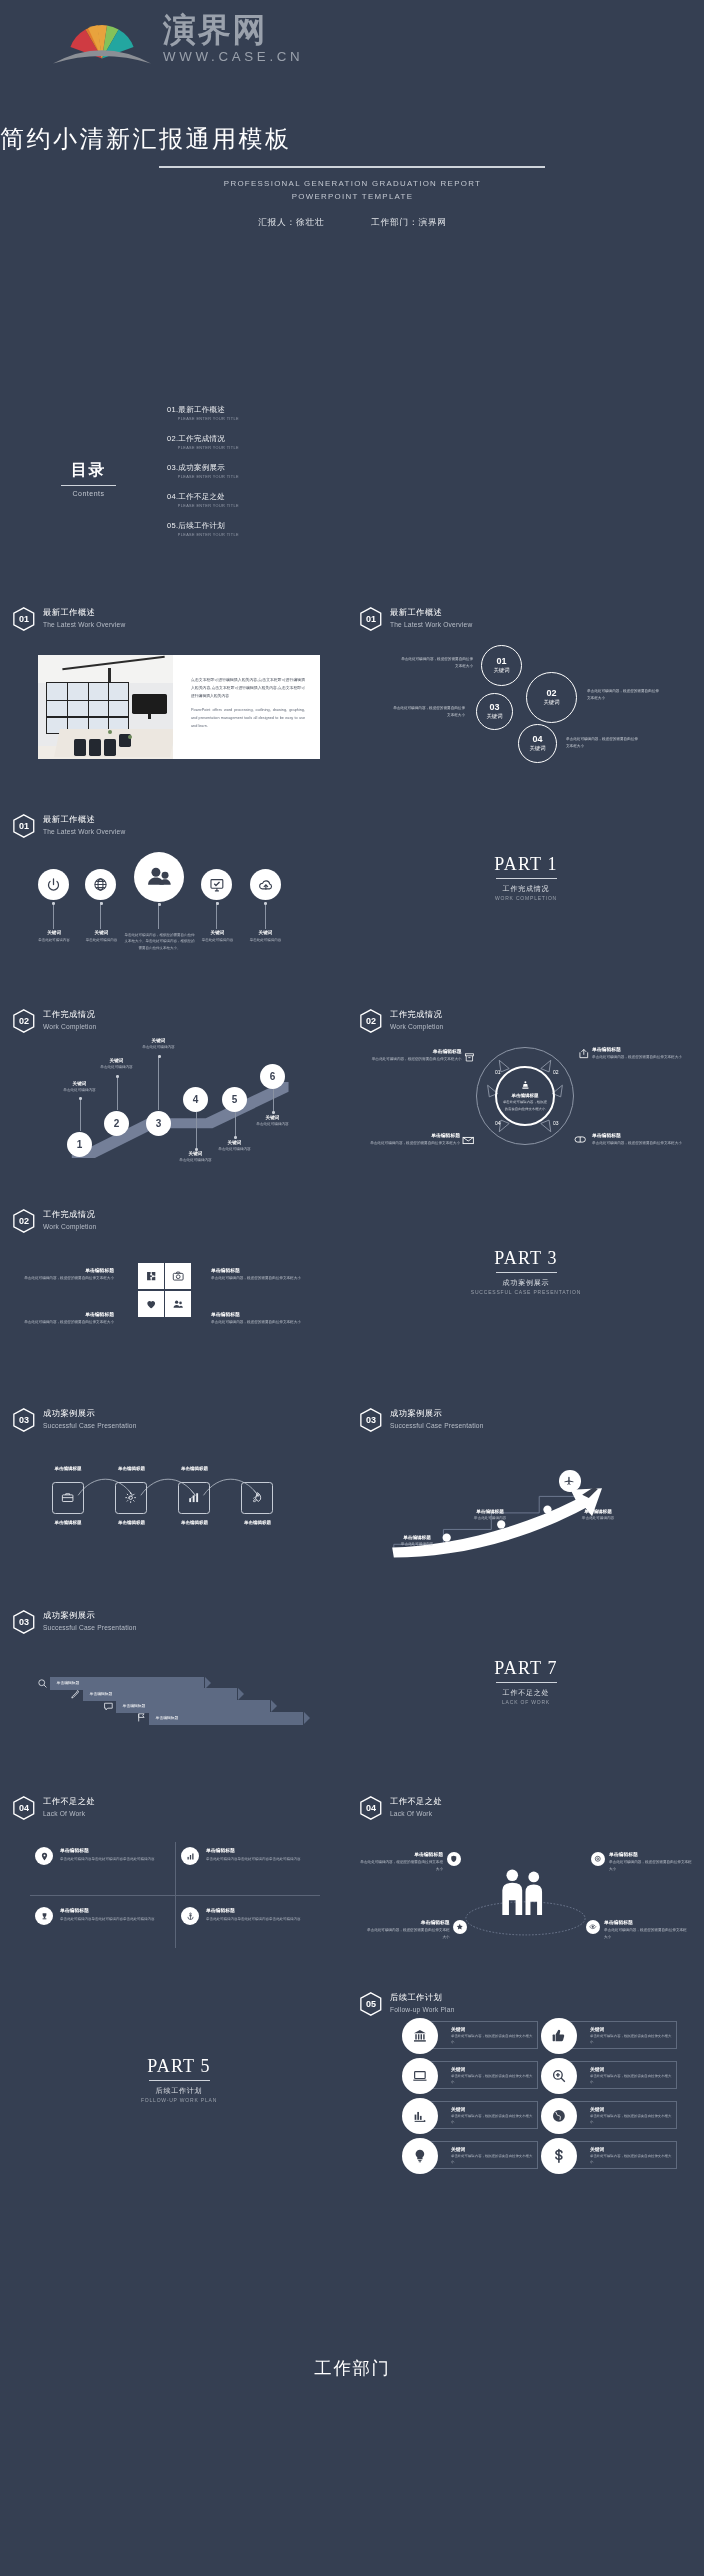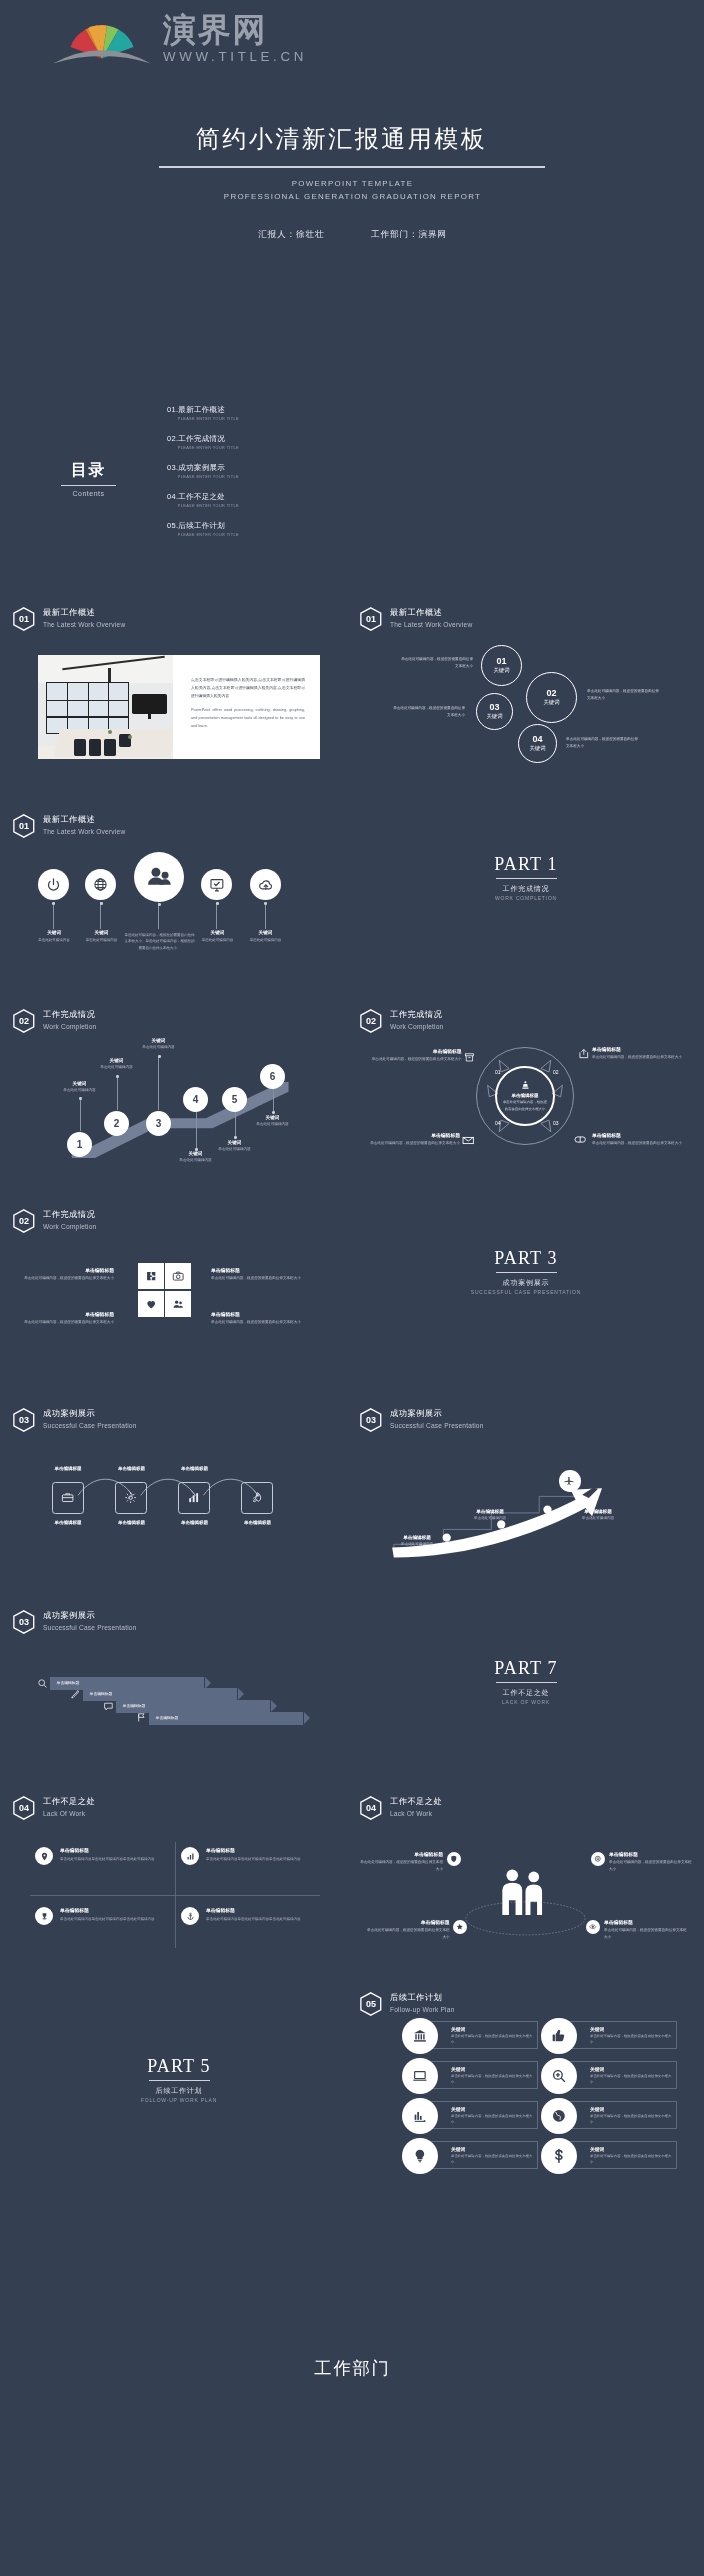--- a/index.html
+++ b/index.html
@@ -10,26 +10,26 @@
     color:#ffffff; overflow:hidden;
   }
   .page { width:705px; height:2576px; position:relative; background:#353f52; }
 
   
   .cover { position:absolute; left:0; top:0; width:705px; height:249px; }
   .logo-wrap { position:absolute; left:48px; top:11.6px; width:108px; height:55px; }
   .brand-text { position:absolute; left:163px; top:13.3px; }
   .brand-cn { font-size:33px; font-weight:bold; color:#9aa1ac; letter-spacing:1.7px; line-height:1.05; }
   .brand-url { font-size:13.3px; color:#9aa1ac; letter-spacing:3.7px; margin-top:0.8px; }
-  .cover-title { position:absolute; left:0; top:123px; width:683px; text-align:center;
+  .cover-title { position:absolute; left:0; top:123px; width:683px; text-align:left;
                  font-size:24px; letter-spacing:2.5px; color:#fff; font-weight:normal; }
   .cover-rule { position:absolute; left:159px; top:166px; width:386px; height:1.7px; background:#cfd4db; }
   .cover-sub { position:absolute; left:0; top:177px; width:705px; text-align:center;
                font-size:7.9px; letter-spacing:1.3px; color:#c3c8d1; line-height:1.65; }
-  .cover-meta { position:absolute; left:0; top:229px; width:705px; text-align:center;
+  .cover-meta { position:absolute; left:0; top:217px; width:705px; text-align:center;
                 font-size:8.7px; color:#e3e6ea; letter-spacing:0.8px; }
   .cover-meta span { margin:0 21.6px; }
 
   
   .slide { position:absolute; width:348px; height:196px; }
   .sl-left  { left:5px; }
   .sl-right { left:352px; }
 
   .hexmark { position:absolute; left:8.3px; top:21.6px; width:21.6px; height:24px; }
   .hexmark .hx { position:absolute; inset:0; }
@@ -156,27 +156,27 @@
         <path d="M0,0 L-6,-40 A40,40 0 0,1 6,-40 Z" fill="#e8a33d" transform="rotate(-16)"></path>
         <path d="M0,0 L6,-40 A40,40 0 0,1 20,-35 Z" fill="#84c25a"></path>
         <path d="M0,0 L20,-35 A40,40 0 0,1 38,-14 Z" fill="#23a6a0"></path>
         <path d="M-6,-40 A40,40 0 0,1 6,-40 L0,0 Z" fill="#e8a33d"></path>
       </g>
       <path d="M6,62 Q65,30 124,62 Q65,44 6,62 Z" fill="#8b8f96"></path>
     </svg>
   </div>
   <div class="brand-text">
     <div class="brand-cn">演界网</div>
-    <div class="brand-url">WWW.TITLE.CN</div>
+    <div class="brand-url">WWW.CASE.CN</div>
   </div>
   <div class="cover-title">简约小清新汇报通用模板</div>
   <div class="cover-rule"></div>
   <div class="cover-sub">
+    <div>PROFESSIONAL  GENERATION  GRADUATION  REPORT</div>
     <div>POWERPOINT  TEMPLATE</div>
-    <div>PROFESSIONAL  GENERATION  GRADUATION  REPORT</div>
   </div>
   <div class="cover-meta">
     <span>汇报人：徐壮壮</span>
     <span>工作部门：演界网</span>
   </div>
 </div>
 
 <div class="slide sl-left" style="top:390px;">
   <div class="toc-label">
     <div class="cn">目录</div>

